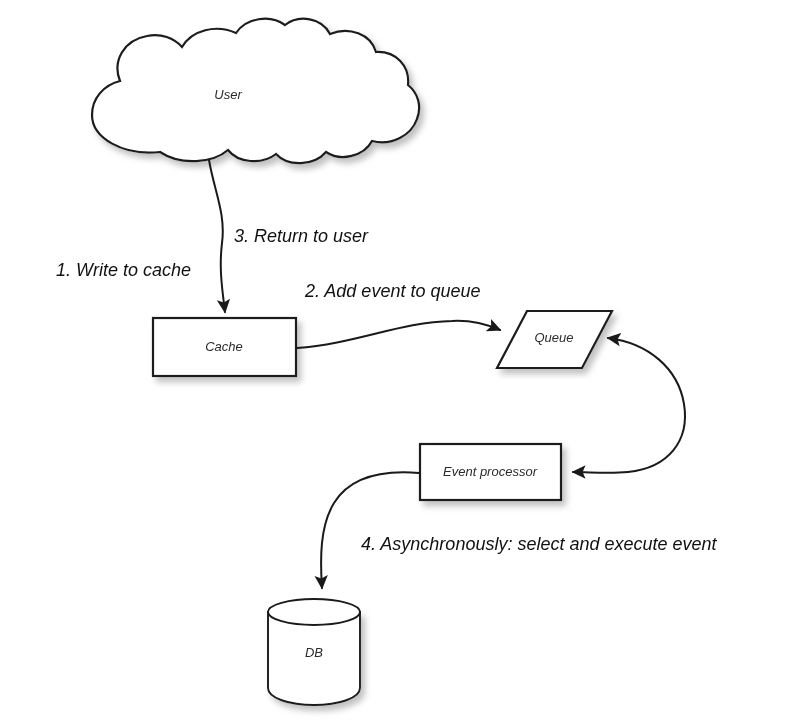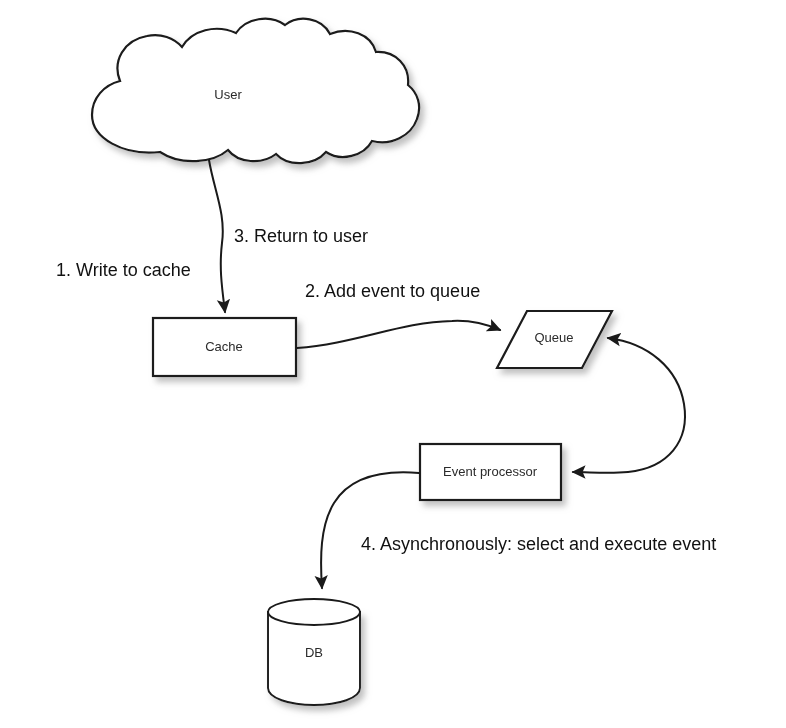--- a/index.html
+++ b/index.html
@@ -10,20 +10,21 @@
   body {
     font-family: "Liberation Sans", sans-serif;
     -webkit-font-smoothing: antialiased;
   }
   #canvas {
     position: relative;
     width: 786px;
     height: 728px;
     background: #ffffff;
     overflow: hidden;
+    font-style: italic;
   }
   #diagram-svg {
     position: absolute;
     left: 0;
     top: 0;
     width: 786px;
     height: 728px;
   }
   .shape-fill {
     fill: #ffffff;

